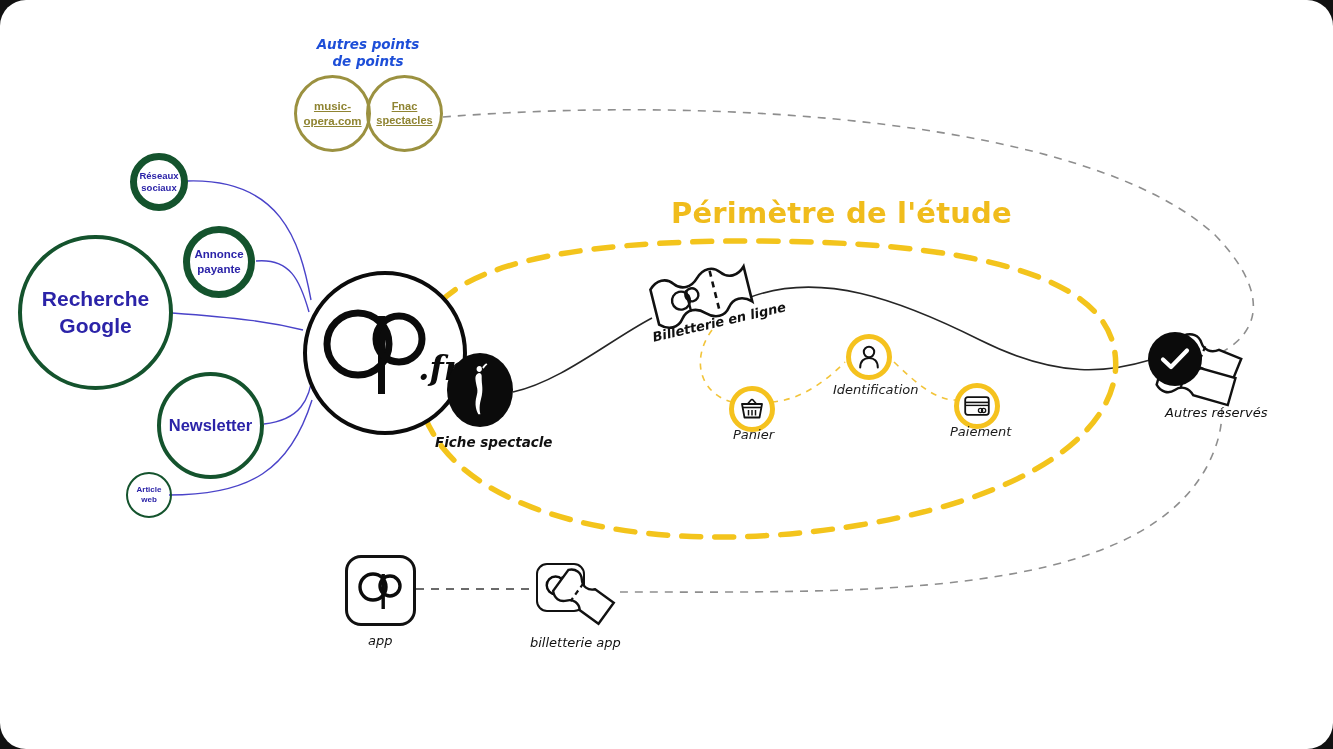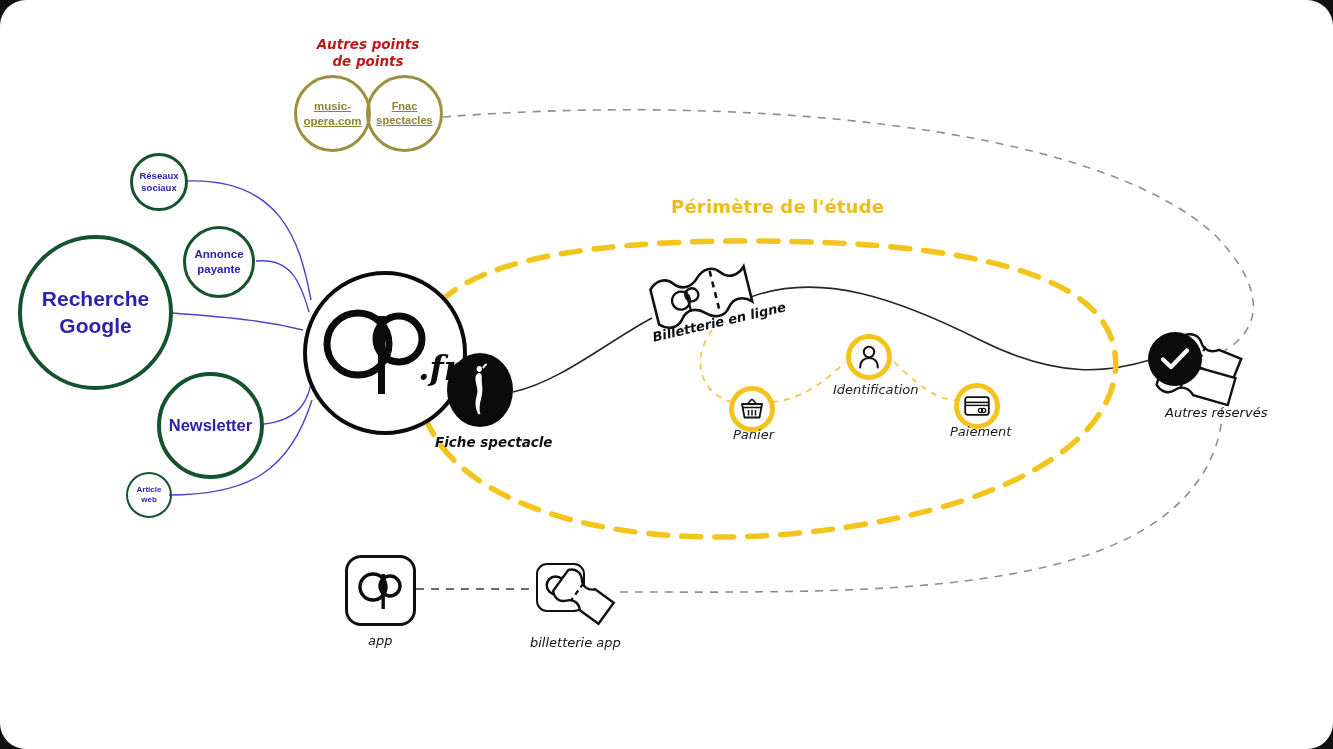--- a/index.html
+++ b/index.html
@@ -9,21 +9,21 @@
     width:1333px;height:749px;
     background:#ffffff;
     border-radius:26px;
     overflow:hidden;
   }
   svg.layer{position:absolute;left:0;top:0;width:1333px;height:749px;overflow:visible;}
   .node{position:absolute;display:flex;align-items:center;justify-content:center;text-align:center;}
   
   .bluecircle{
     border-radius:50%;
-    border:3px solid #14532d;
+    border:7px solid #14532d;
     color:#2b23a8;
     font-weight:bold;
     box-sizing:border-box;
     background:transparent;
   }
   .bluecircle.big{border-width:4px;}
   
   .olivecircle{
     border-radius:50%;
     border:3px solid #9b9140;
@@ -47,27 +47,27 @@
   .caption{
     position:absolute;white-space:nowrap;
     font-family:"DejaVu Sans", sans-serif;
     font-style:italic;font-size:13px;color:#111;
   }
   .caption.bold{font-weight:bold;font-size:13.5px;}
   .title-perimetre{
     position:absolute;
     font-family:"DejaVu Sans", sans-serif;
     font-weight:bold;font-style:normal;
-    font-size:18px;color:#f0bc1c;letter-spacing:.2px;
+    font-size:29px;color:#f0bc1c;letter-spacing:.2px;
     white-space:nowrap;
   }
   .autres-title{
     position:absolute;text-align:center;
     font-family:"DejaVu Sans", sans-serif;
-    font-weight:bold;font-style:italic;font-size:13.5px;color:#b91c1c;
+    font-weight:bold;font-style:italic;font-size:13.5px;color:#1d4ed8;
     line-height:1.25;white-space:nowrap;
   }
   .oplogo-circle{
     width:164px;height:164px;border-radius:50%;
     border:4px solid #0b0b0b;background:#fff;
     box-sizing:border-box;position:absolute;
     display:flex;align-items:center;justify-content:center;
   }
   .blackdisc{
     border-radius:50%;background:#0b0b0b;position:absolute;

